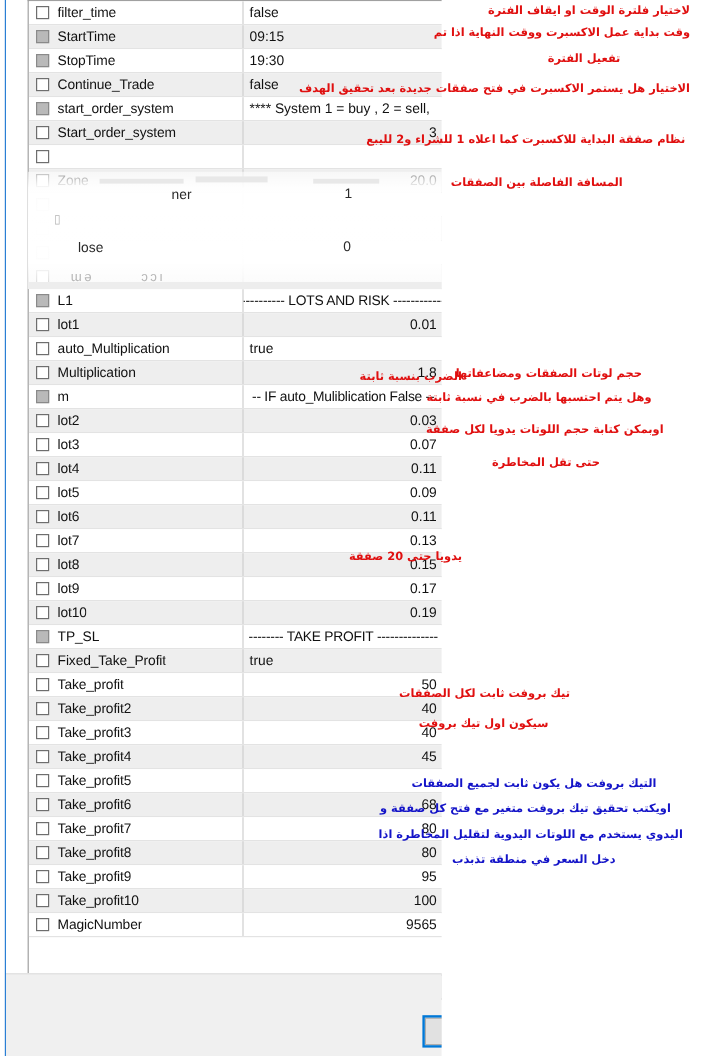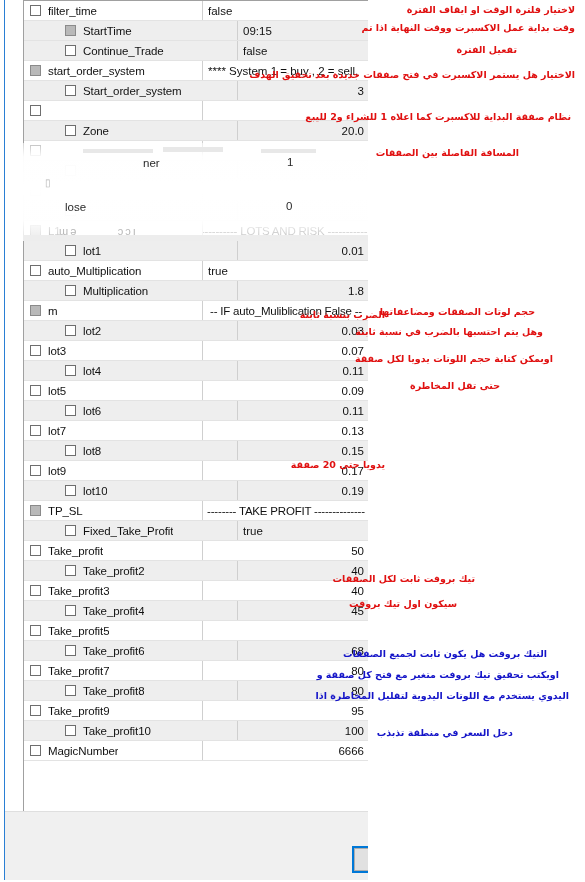--- a/index.html
+++ b/index.html
@@ -31,21 +31,21 @@
     background:#ffffff;
     overflow:hidden;
   }
   .row{
     position:relative;height:20px;width:100%;
     box-sizing:border-box;
     border-bottom:1px solid #e3e3e3;
     display:flex;align-items:center;
     background:#ffffff;
   }
-  .row.alt{background:#eeeeee;padding-left:35px;}
+  .row.alt{background:#eeeeee;}
   .namecell{
     width:179px;min-width:179px;height:100%;
     display:flex;align-items:center;
     box-sizing:border-box;
     border-right:1px solid #cfcfcf;
     padding-left:6px;
   }
   .chk{
     width:11px;height:11px;min-width:11px;
     box-sizing:border-box;
@@ -140,20 +140,27 @@
           </div>
           <div class="valcell left">false</div>
         </div>
         <div class="row alt">
           <div class="namecell">
             <div class="chk dis"></div>
             <span class="nametext">StartTime</span>
           </div>
           <div class="valcell left">09:15</div>
         </div>
+        <div class="row">
+          <div class="namecell">
+            <div class="chk dis"></div>
+            <span class="nametext">StopTime</span>
+          </div>
+          <div class="valcell left">19:30</div>
+        </div>
         <div class="row alt">
           <div class="namecell">
             <div class="chk"></div>
             <span class="nametext">Continue_Trade</span>
           </div>
           <div class="valcell left">false</div>
         </div>
         <div class="row">
           <div class="namecell">
             <div class="chk dis"></div>
@@ -389,21 +396,21 @@
             <div class="chk"></div>
             <span class="nametext">Take_profit10</span>
           </div>
           <div class="valcell num">100</div>
         </div>
         <div class="row">
           <div class="namecell">
             <div class="chk"></div>
             <span class="nametext">MagicNumber</span>
           </div>
-          <div class="valcell num">6666</div>
+          <div class="valcell num">9565</div>
         </div>
       </div>
 
     <div id="smudge">
       <div class="wash"></div>
       <div class="ghostbar" style="left:60px;top:6px;width:70px;height:4px;"></div>
       <div class="ghostbar" style="left:140px;top:4px;width:60px;height:5px;"></div>
       <div class="ghostbar" style="left:238px;top:6px;width:55px;height:4px;"></div>
       <div class="ghost" style="left:120px;top:14px;">ner</div>
       <div class="ghost" style="left:264px;top:13px;">1</div>
@@ -432,14 +439,14 @@
     <div class="note" style="top: 308px; right: 200px;">الضرب بنسبة ثابتة</div>
     <div class="note" style="top: 325px; right: 42px;">وهل يتم احتسبها بالضرب في نسبة ثابتة</div>
     <div class="note" style="top: 352px; right: 32px;">اوبمكن كتابة حجم اللوتات يدويا لكل صفقة</div>
     <div class="note" style="top: 379px; right: 85px;">حتى تقل المخاطرة</div>
     <div class="note" style="top: 458px; right: 200px;">يدويا حتى 20 صفقة</div>
     <div class="note" style="top: 572px; right: 110px;">تيك بروفت ثابت لكل الصفقات</div>
     <div class="note" style="top: 597px; right: 128px;">سيكون اول تيك بروفت</div>
     <div class="note blue" style="top: 647px; right: 38px;">التيك بروفت هل يكون ثابت لجميع الصفقات</div>
     <div class="note blue" style="top: 668px; right: 26px;">اويكتب تحقيق تيك بروفت متغير مع فتح كل صفقة و</div>
     <div class="note blue" style="top: 689px; right: 16px; padding-left: 13px;">اليدوي يستخدم مع اللوتات اليدوية لتقليل المخاطرة اذا</div>
-    <div class="note blue" style="top: 710px; right: 72px; margin-top: 16px;">دخل السعر في منطقة تذبذب</div>
+    <div class="note blue" style="top: 710px; right: 72px;">دخل السعر في منطقة تذبذب</div>
   </div>
 
 </body></html>

